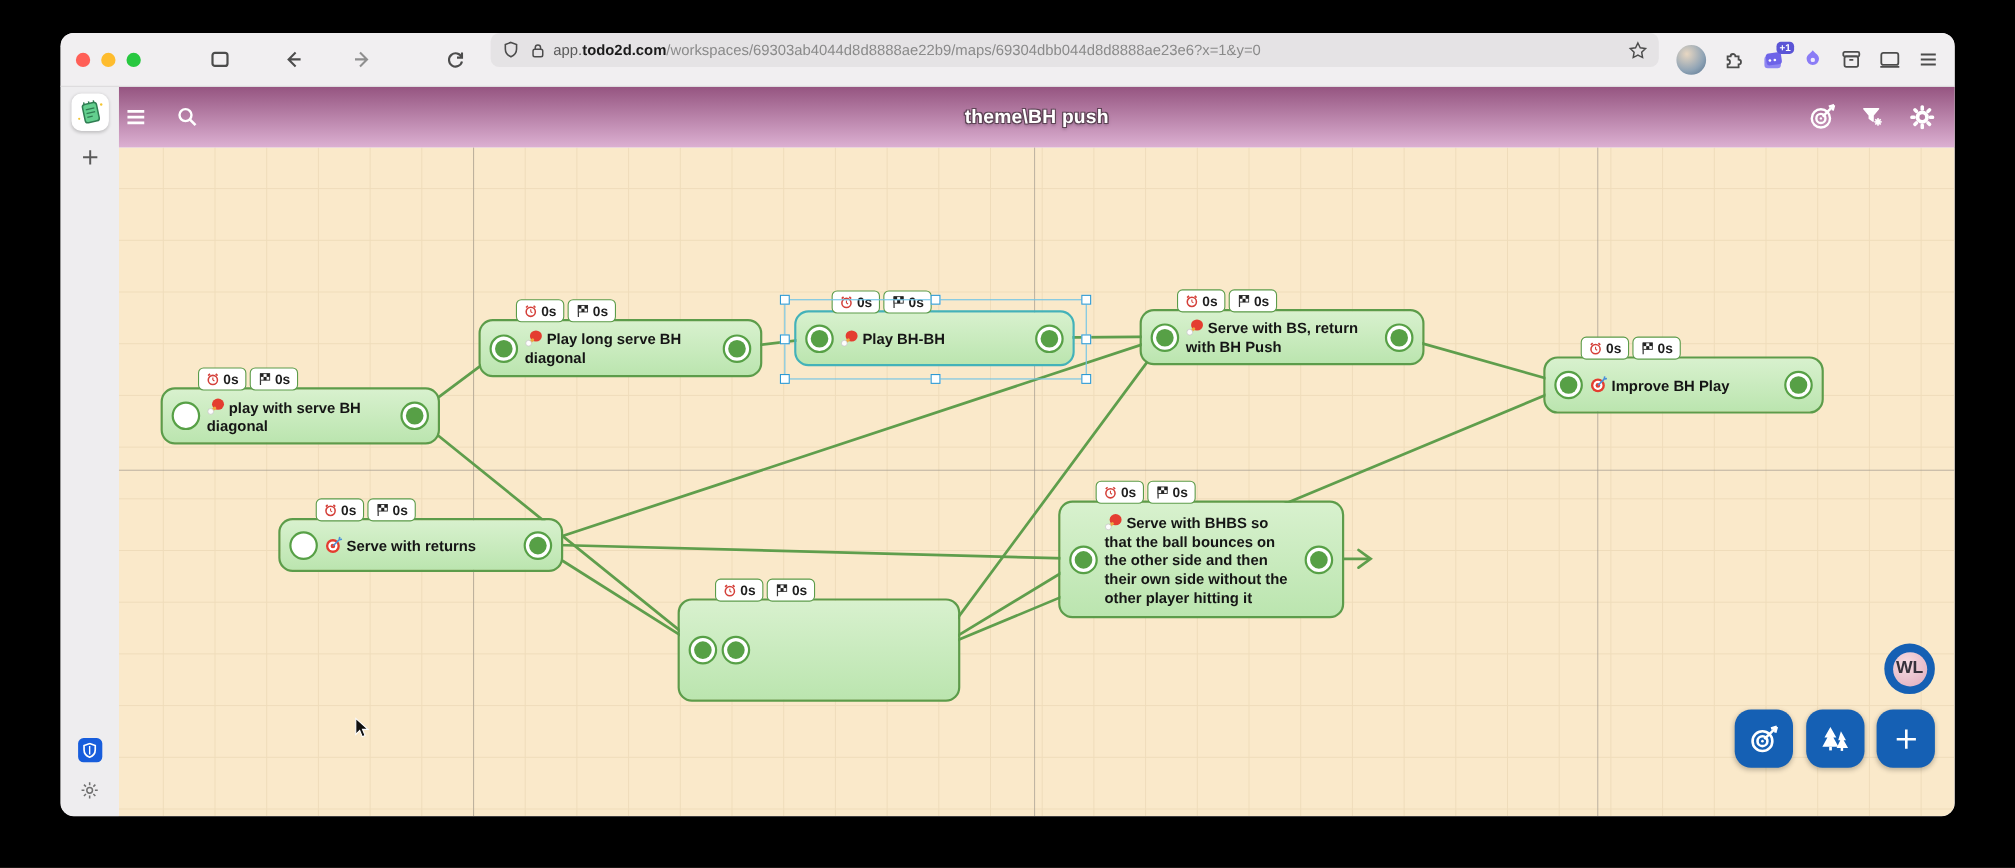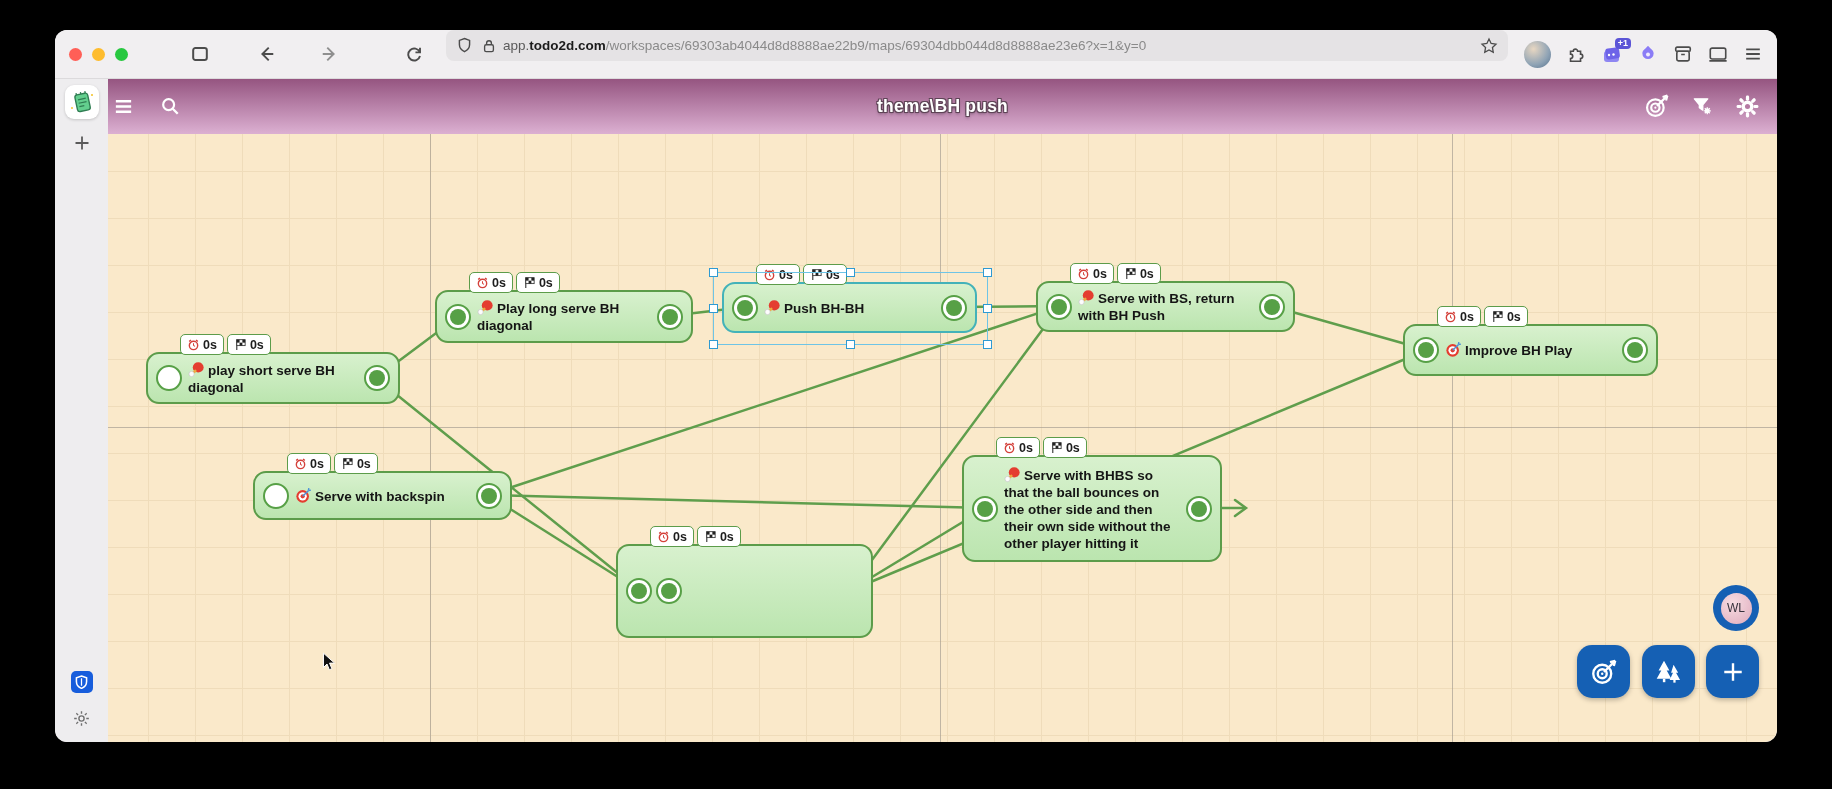--- a/index.html
+++ b/index.html
@@ -69,21 +69,21 @@
   .sel-box{position:absolute;border:1.5px solid #6ec4e6;z-index:4;pointer-events:none}
   .handle{position:absolute;width:9px;height:9px;background:#fff;border:1.5px solid #2e9ad2;box-sizing:border-box}
   .h-nw{left:-5px;top:-5px}.h-n{left:calc(50% - 4.5px);top:-5px}.h-ne{right:-5px;top:-5px}
   .h-w{left:-5px;top:calc(50% - 4.5px)}.h-e{right:-5px;top:calc(50% - 4.5px)}
   .h-sw{left:-5px;bottom:-5px}.h-s{left:calc(50% - 4.5px);bottom:-5px}.h-se{right:-5px;bottom:-5px}
   
   .fab-avatar{position:absolute;left:1658px;top:507px;width:46px;height:46px;border-radius:50%;
     background:#1560b4;display:flex;align-items:center;justify-content:center;z-index:6}
   .fab-avatar-inner{width:31px;height:31px;border-radius:50%;
     background:radial-gradient(circle at 38% 32%,#f6dce2,#dfabbc);display:flex;align-items:center;
-    justify-content:center;font-size:12px;font-weight:400;color:#37323c}
+    justify-content:center;font-size:16px;font-weight:700;color:#37323c}
   .fab-btn{position:absolute;top:567px;width:53px;height:53px;border-radius:15px;background:#1560b4;
     display:flex;align-items:center;justify-content:center;z-index:6;color:#fff;
     box-shadow:0 2px 5px rgba(0,0,0,.25)}
   .cursor{position:absolute;z-index:9;pointer-events:none}
   .hidden-defs{position:absolute;width:0;height:0;overflow:hidden}
 </style>
 </head>
 <body>
 
 <svg class="hidden-defs" xmlns="http://www.w3.org/2000/svg">
@@ -324,21 +324,21 @@
       <span class="badge">
         <svg class="bicon" viewBox="0 0 14 14">
               <use href="#icon-flag"></use>
             </svg>
         <span class="bval bval-goal">0s</span>
       </span>
     </div>
     <span class="port port-left empty"></span>
     <span class="nlabel"><svg class="nicon" viewBox="0 0 20 20">
             <use href="#icon-paddle"></use>
-          </svg><span class="ntext">play short serve BH diagonal</span></span>
+          </svg><span class="ntext">play with serve BH diagonal</span></span>
     <span class="port port-right done"></span>
   </div>
       <div class="node" style="left: 380px; top: 212px; width: 258px; height: 53px;">
     <div class="badges">
       <span class="badge">
         <svg class="bicon" viewBox="0 0 14 14">
               <use href="#icon-alarm"></use>
             </svg>
         <span class="bval bval-timer">0s</span>
       </span>
@@ -376,21 +376,21 @@
       <span class="badge">
         <svg class="bicon" viewBox="0 0 14 14">
               <use href="#icon-flag"></use>
             </svg>
         <span class="bval bval-goal">0s</span>
       </span>
     </div>
     <span class="port port-left done"></span>
     <span class="nlabel"><svg class="nicon" viewBox="0 0 20 20">
             <use href="#icon-paddle"></use>
-          </svg><span class="ntext">Push BH-BH</span></span>
+          </svg><span class="ntext">Play BH-BH</span></span>
     <span class="port port-right done"></span>
   </div>
       <div class="node" style="left: 981px; top: 203px; width: 259px; height: 51px;">
     <div class="badges">
       <span class="badge">
         <svg class="bicon" viewBox="0 0 14 14">
               <use href="#icon-alarm"></use>
             </svg>
         <span class="bval bval-timer">0s</span>
       </span>
@@ -439,21 +439,21 @@
       <span class="badge">
         <svg class="bicon" viewBox="0 0 14 14">
               <use href="#icon-flag"></use>
             </svg>
         <span class="bval bval-goal">0s</span>
       </span>
     </div>
     <span class="port port-left empty"></span>
     <span class="nlabel"><svg class="nicon" viewBox="0 0 20 20">
             <use href="#icon-target"></use>
-          </svg><span class="ntext">Serve with backspin</span></span>
+          </svg><span class="ntext">Serve with returns</span></span>
     <span class="port port-right done"></span>
   </div>
       <div class="node" style="left: 561px; top: 466px; width: 257px; height: 94px;">
     <div class="badges">
       <span class="badge">
         <svg class="bicon" viewBox="0 0 14 14">
               <use href="#icon-alarm"></use>
             </svg>
         <span class="bval bval-timer">0s</span>
       </span>

